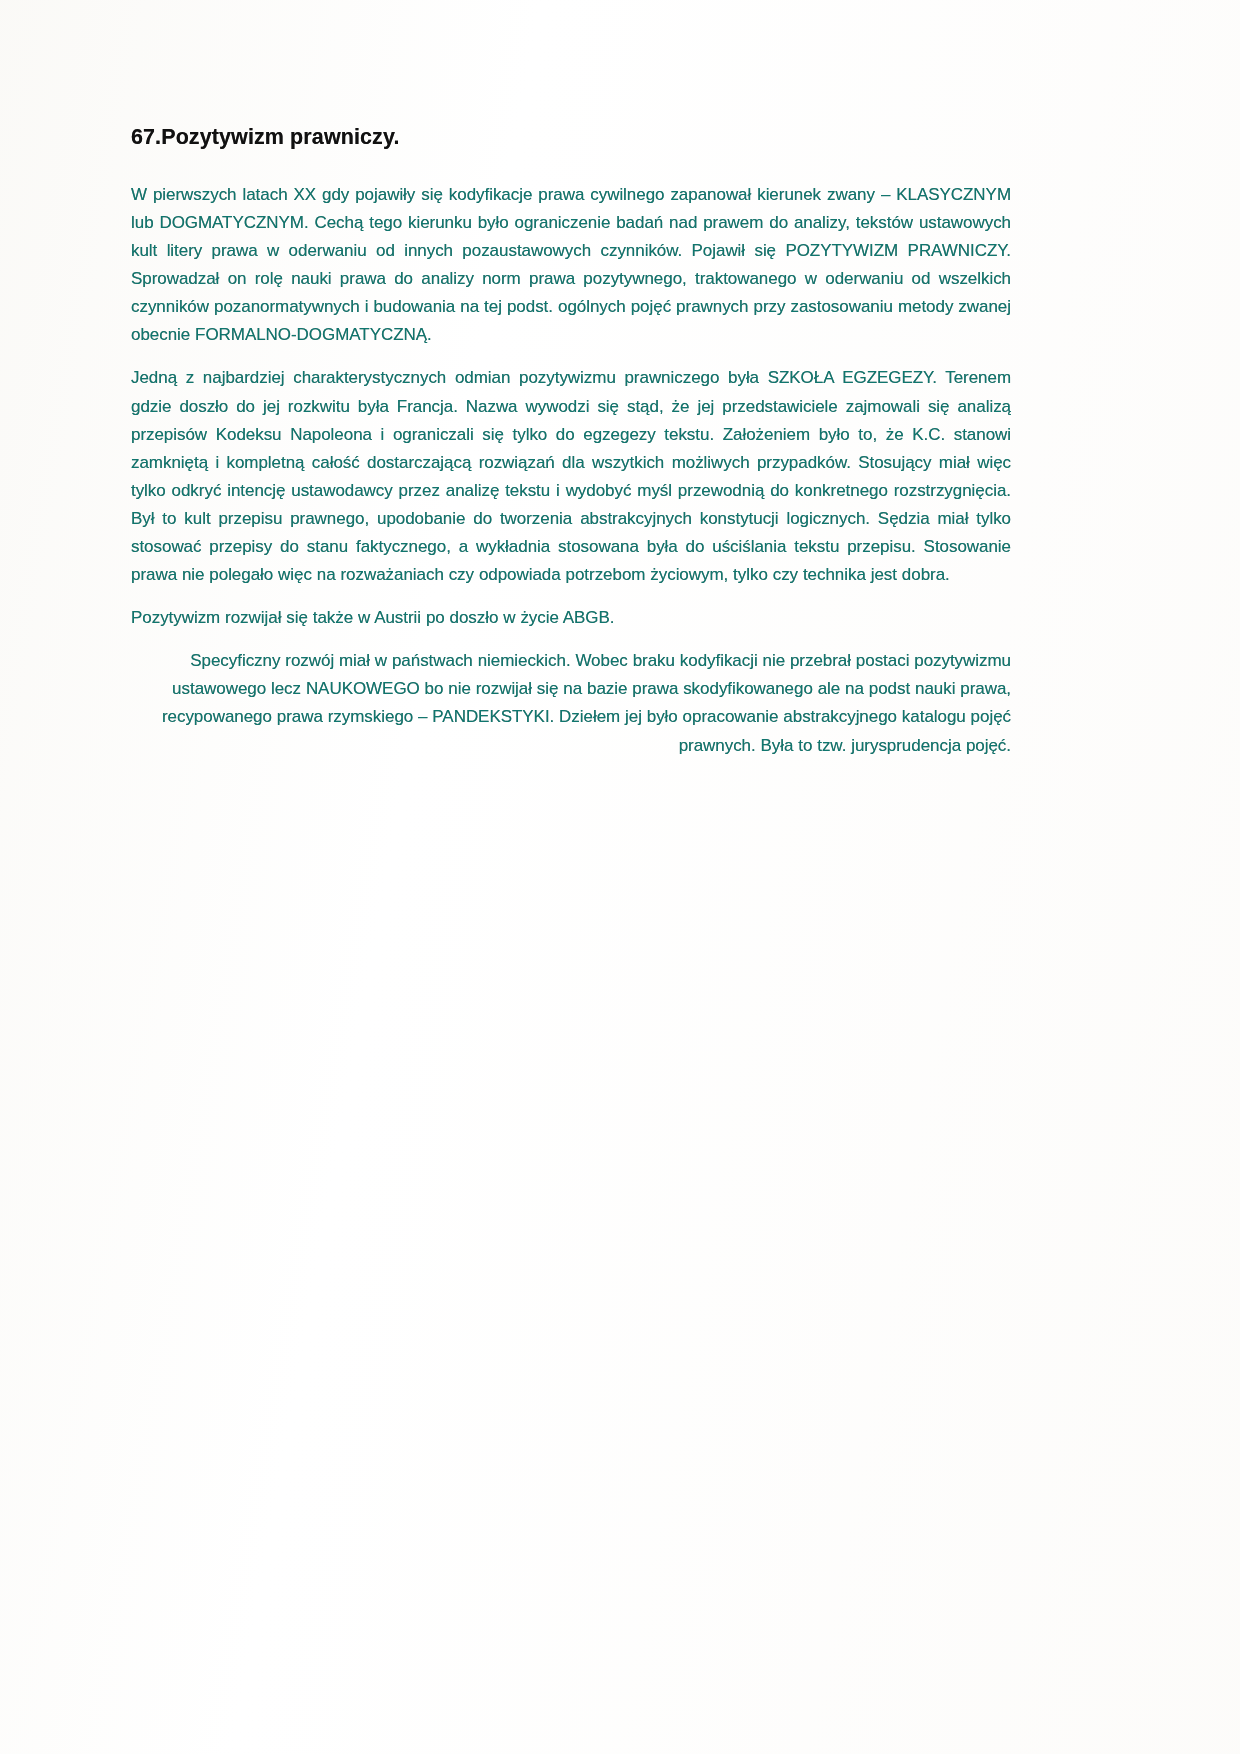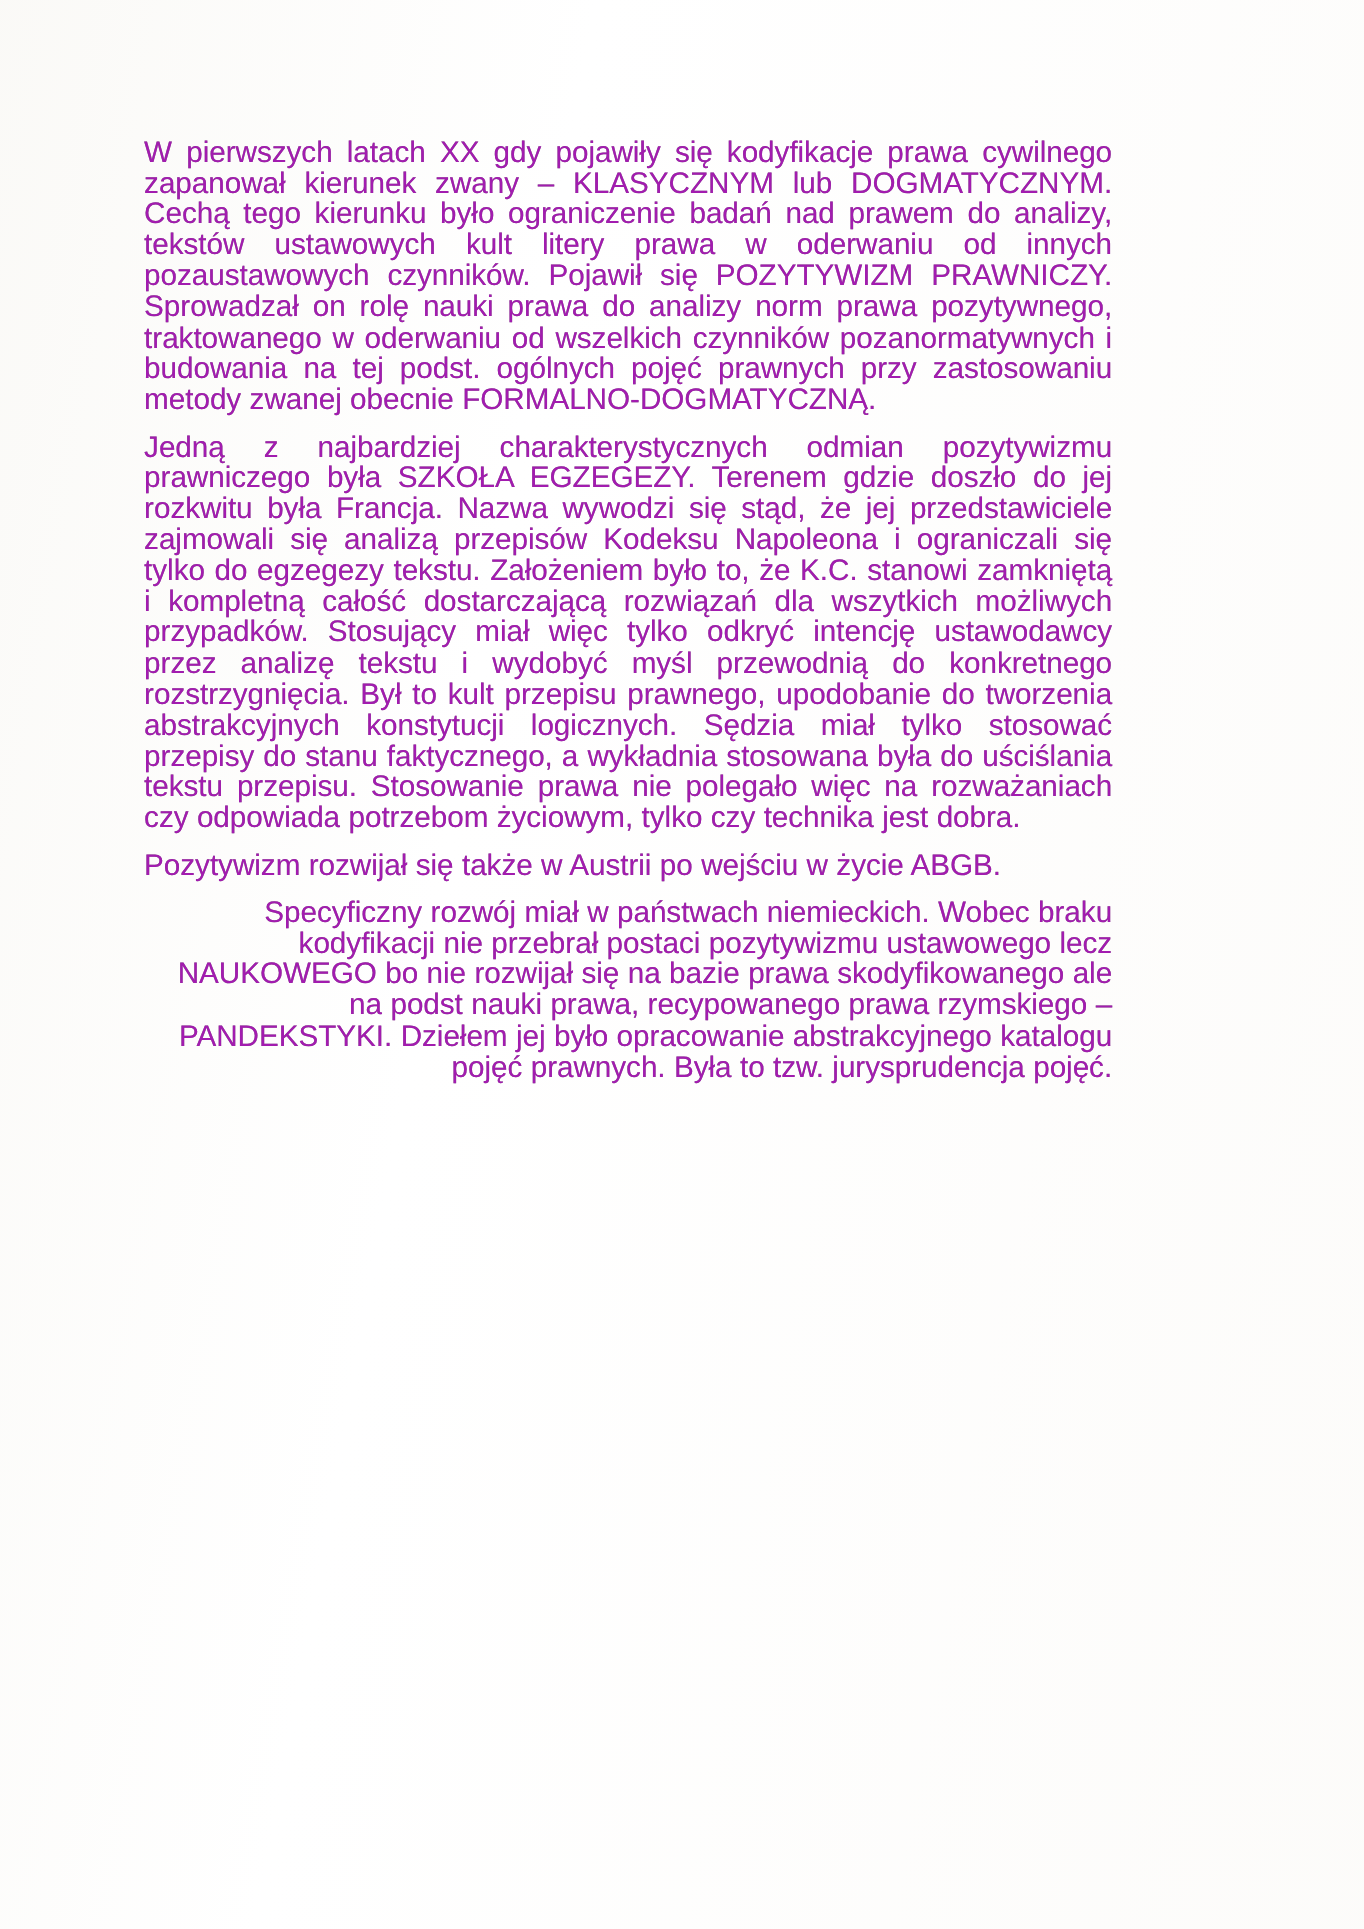--- a/index.html
+++ b/index.html
@@ -47,26 +47,26 @@
   .doc-title {
     font-size: 21.5px;
     font-weight: bold;
     letter-spacing: 0.1px;
     line-height: 1.25;
     margin: 0 0 30px 0;
     color: #111111;
   }
 
   .para {
-    font-size: 27px;
+    font-size: 17px;
     line-height: 28.1px;
     text-align: justify;
     text-justify: inter-word;
     margin: 0;
-    color: #a21caf;
+    color: #0f766e;
     letter-spacing: -0.05px;
     word-spacing: 0.2px;
   }
 
   
   .para + .para {
     margin-top: 15px;
   }
 
   .para.last {
@@ -80,23 +80,24 @@
   .doc-title {
     text-shadow: 0 0 0.4px rgba(0,0,0,0.6);
   }
 </style>
 </head>
 <body>
 
 <div class="page">
   <div class="content">
 
+    <h1 class="doc-title">67.Pozytywizm prawniczy.</h1>
 
     <p class="para">W pierwszych latach XX gdy pojawiły się kodyfikacje prawa cywilnego zapanował kierunek zwany – KLASYCZNYM lub DOGMATYCZNYM. Cechą tego kierunku było ograniczenie badań nad prawem do analizy, tekstów ustawowych kult litery prawa w oderwaniu od innych pozaustawowych czynników. Pojawił się POZYTYWIZM PRAWNICZY. Sprowadzał on rolę nauki prawa do analizy norm prawa pozytywnego, traktowanego w oderwaniu od wszelkich czynników pozanormatywnych i budowania na tej podst. ogólnych pojęć prawnych przy zastosowaniu metody zwanej obecnie FORMALNO-DOGMATYCZNĄ.</p>
 
     <p class="para">Jedną z najbardziej charakterystycznych odmian pozytywizmu prawniczego była SZKOŁA EGZEGEZY. Terenem gdzie doszło do jej rozkwitu była Francja. Nazwa wywodzi się stąd, że jej przedstawiciele zajmowali się analizą przepisów Kodeksu Napoleona i ograniczali się tylko do egzegezy tekstu. Założeniem było to, że K.C. stanowi zamkniętą i kompletną całość dostarczającą rozwiązań dla wszytkich możliwych przypadków. Stosujący miał więc tylko odkryć intencję ustawodawcy przez analizę tekstu i wydobyć myśl przewodnią do konkretnego rozstrzygnięcia. Był to kult przepisu prawnego, upodobanie do tworzenia abstrakcyjnych konstytucji logicznych. Sędzia miał tylko stosować przepisy do stanu faktycznego, a wykładnia stosowana była do uściślania tekstu przepisu. Stosowanie prawa nie polegało więc na rozważaniach czy odpowiada potrzebom życiowym, tylko czy technika jest dobra.</p>
 
-    <p class="para">Pozytywizm rozwijał się także w Austrii po wejściu w życie ABGB.</p>
+    <p class="para">Pozytywizm rozwijał się także w Austrii po doszło w życie ABGB.</p>
 
     <p class="para last">Specyficzny rozwój miał w państwach niemieckich. Wobec braku kodyfikacji nie przebrał postaci pozytywizmu ustawowego lecz NAUKOWEGO bo nie rozwijał się na bazie prawa skodyfikowanego ale na podst nauki prawa, recypowanego prawa rzymskiego – PANDEKSTYKI. Dziełem jej było opracowanie abstrakcyjnego katalogu pojęć prawnych. Była to tzw. jurysprudencja pojęć.</p>
 
   </div>
 </div>
 
 </body></html>

